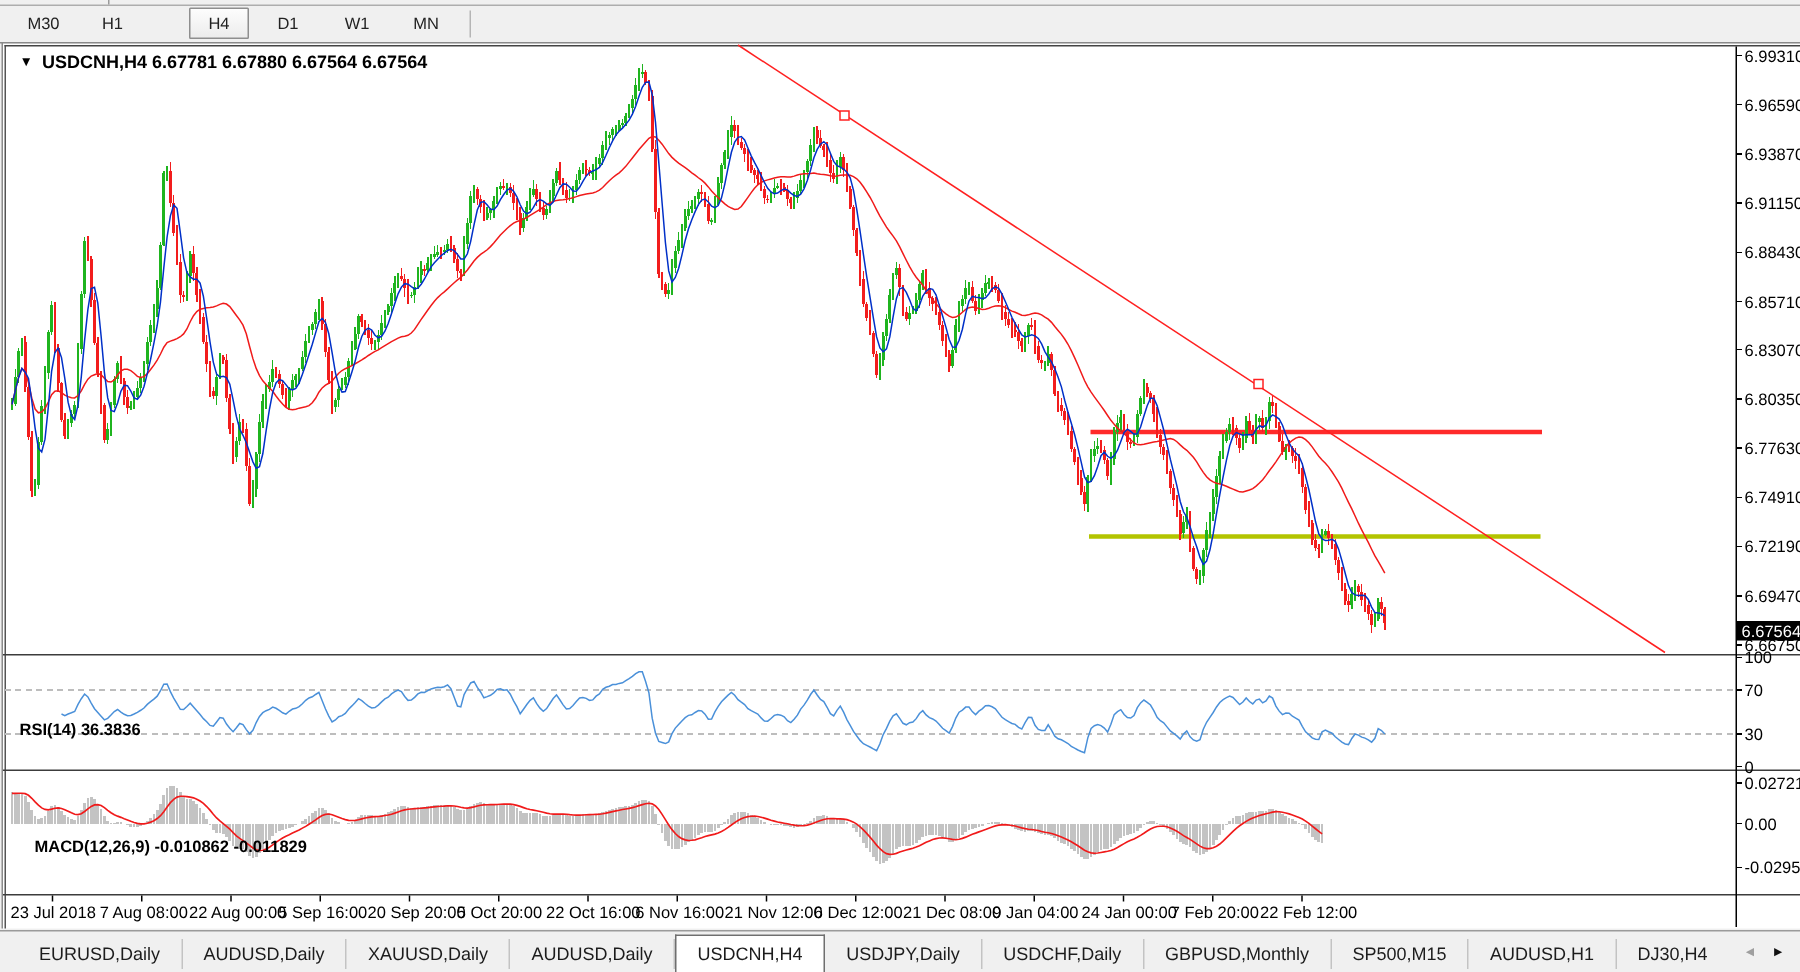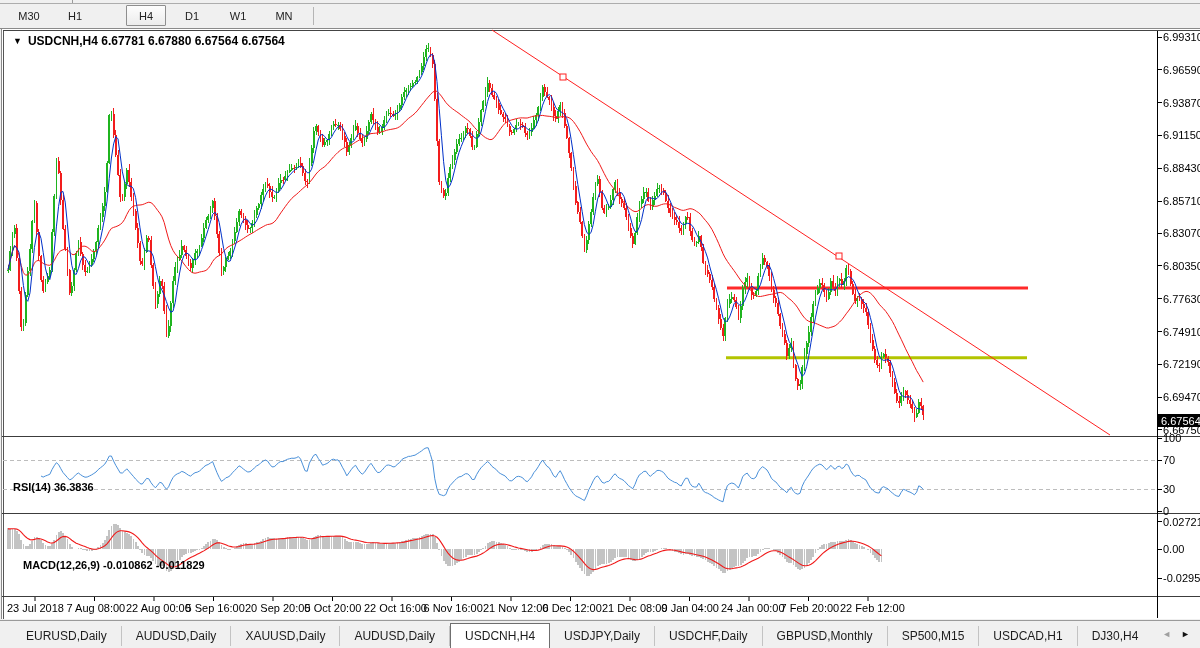--- a/index.html
+++ b/index.html
@@ -1436,20 +1436,20 @@
   <div class="tabs" id="tabs">
       <div class="tab">EURUSD,Daily</div>
       <div class="tab">AUDUSD,Daily</div>
       <div class="tab">XAUUSD,Daily</div>
       <div class="tab">AUDUSD,Daily</div>
       <div class="tab active">USDCNH,H4</div>
       <div class="tab">USDJPY,Daily</div>
       <div class="tab">USDCHF,Daily</div>
       <div class="tab">GBPUSD,Monthly</div>
       <div class="tab">SP500,M15</div>
-      <div class="tab">USDCAD,H1</div>
+      <div class="tab">AUDUSD,H1</div>
       <div class="tab">DJ30,H4</div>
     </div>
   <div class="tabscroll">
     <span class="arrow dim">◄</span>
     <span class="arrow dark">►</span>
   </div>
 </div>
 
 </body></html>

